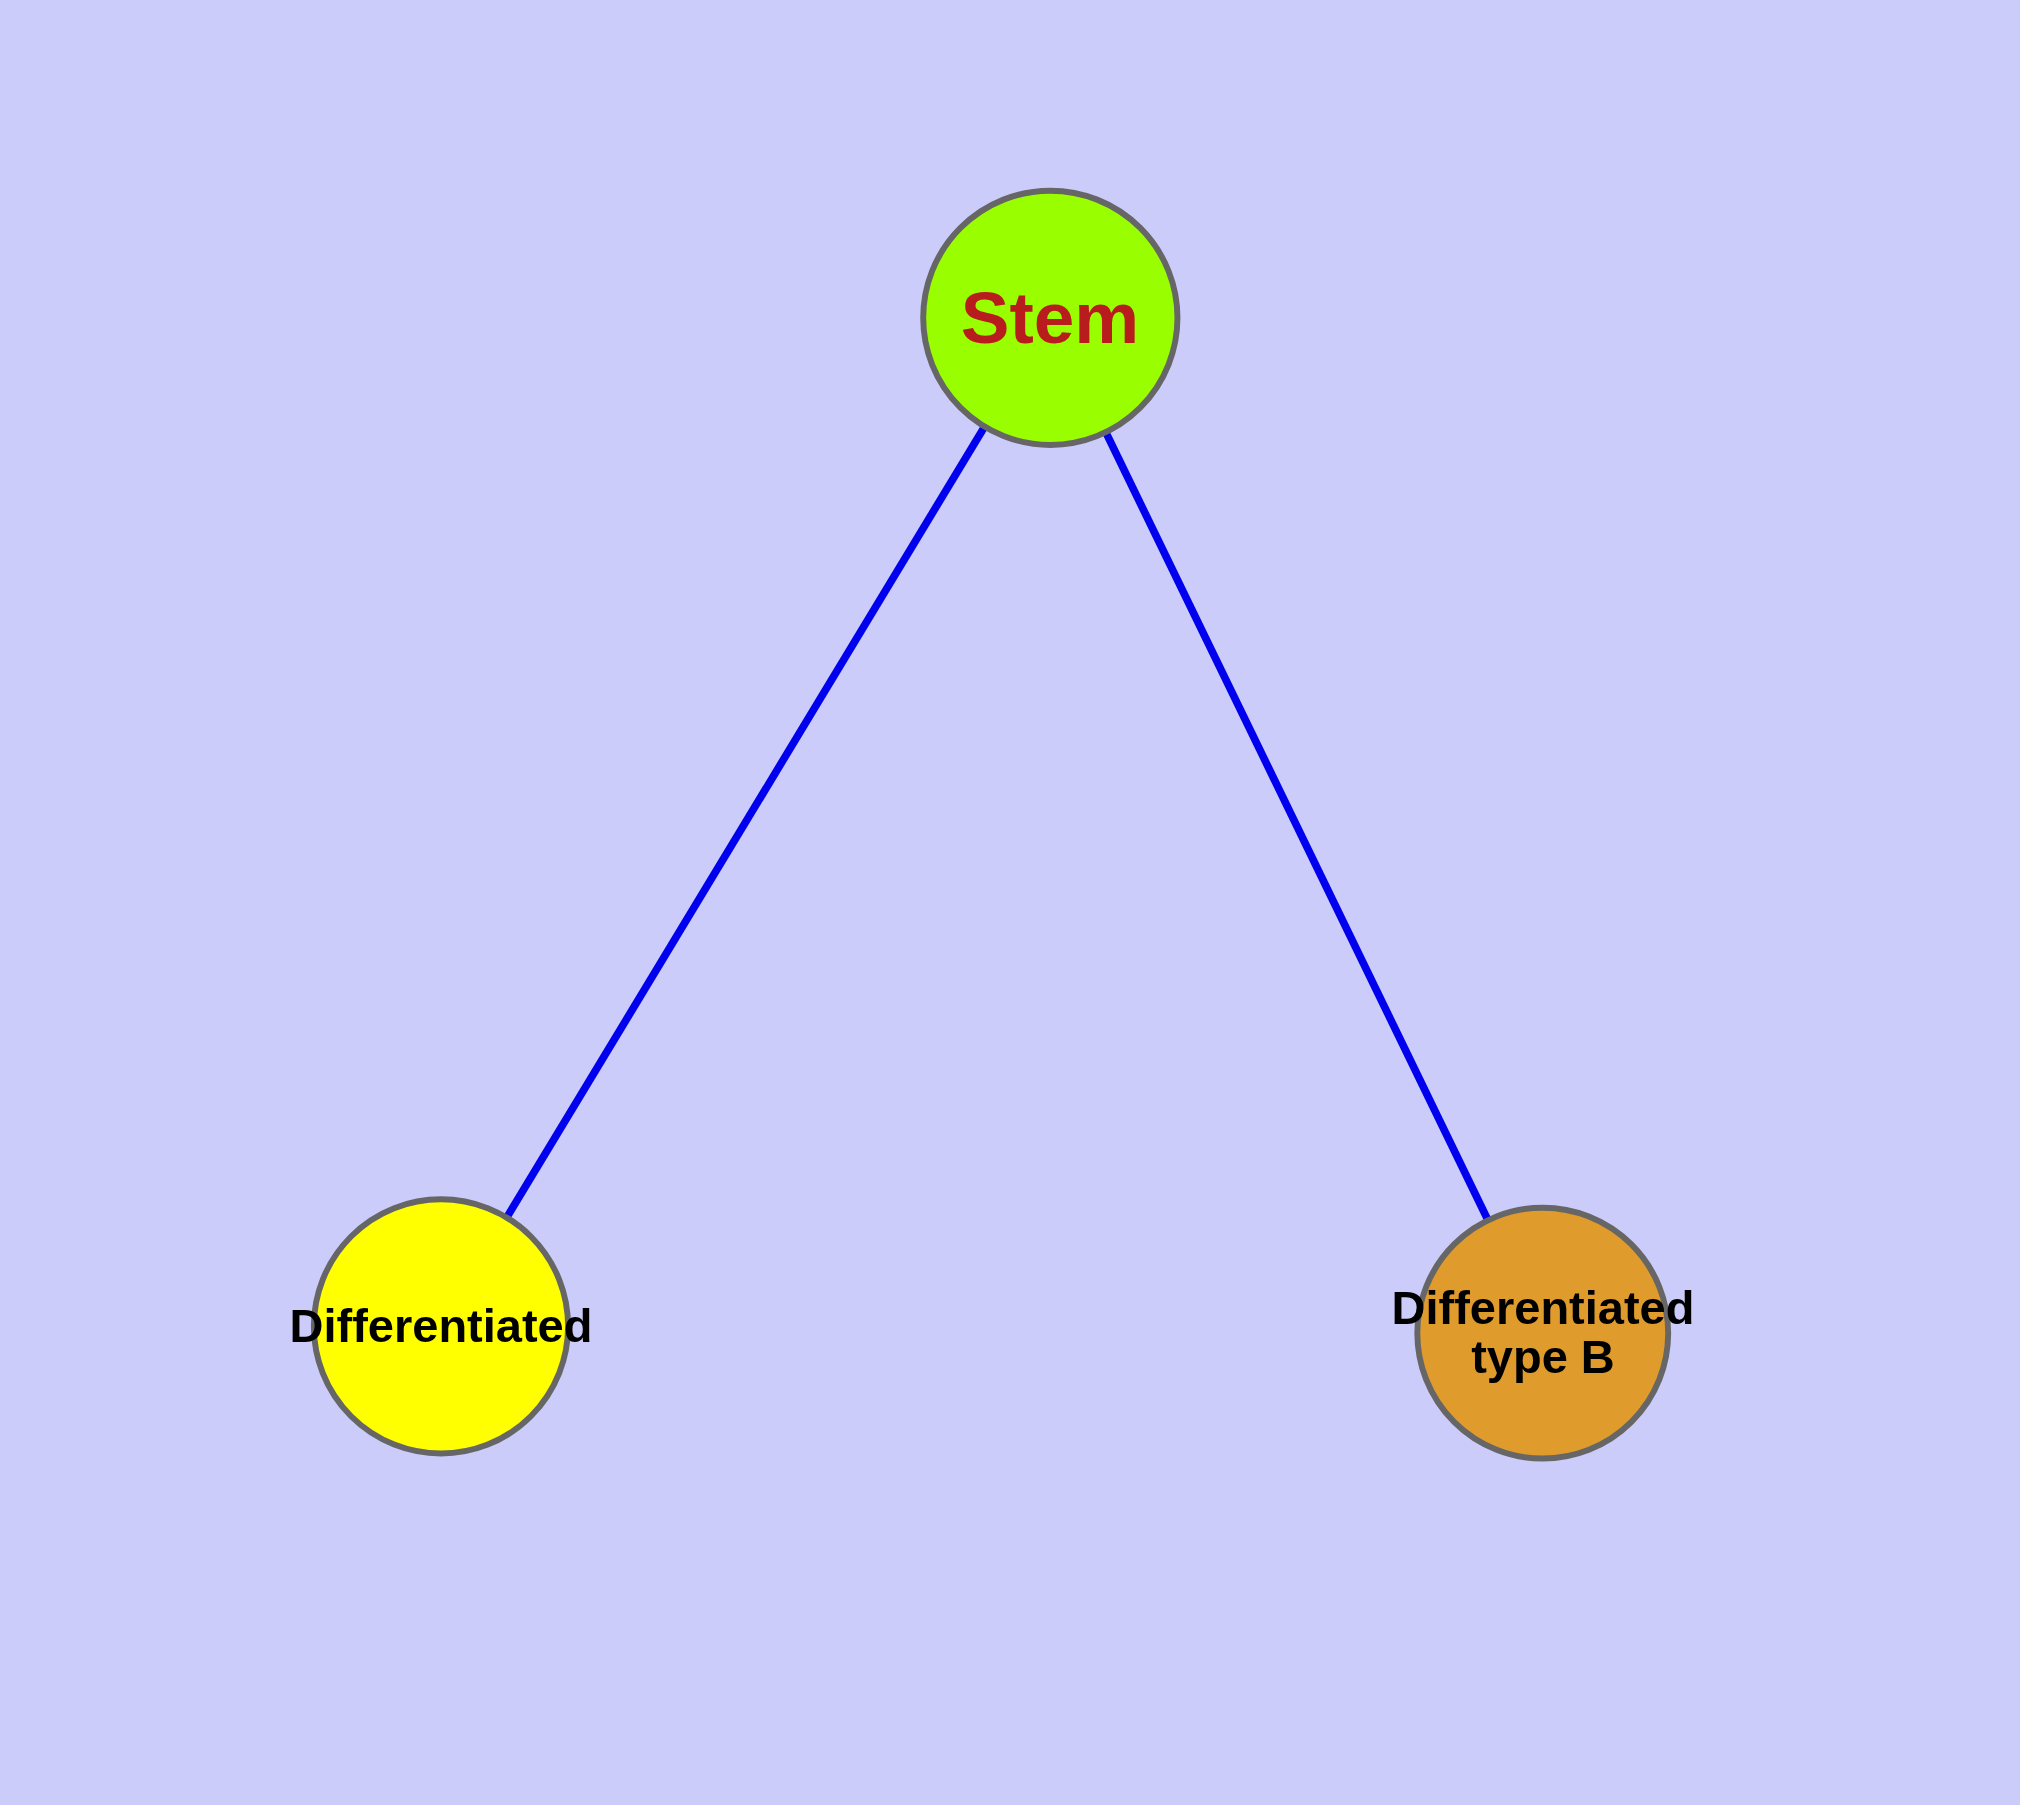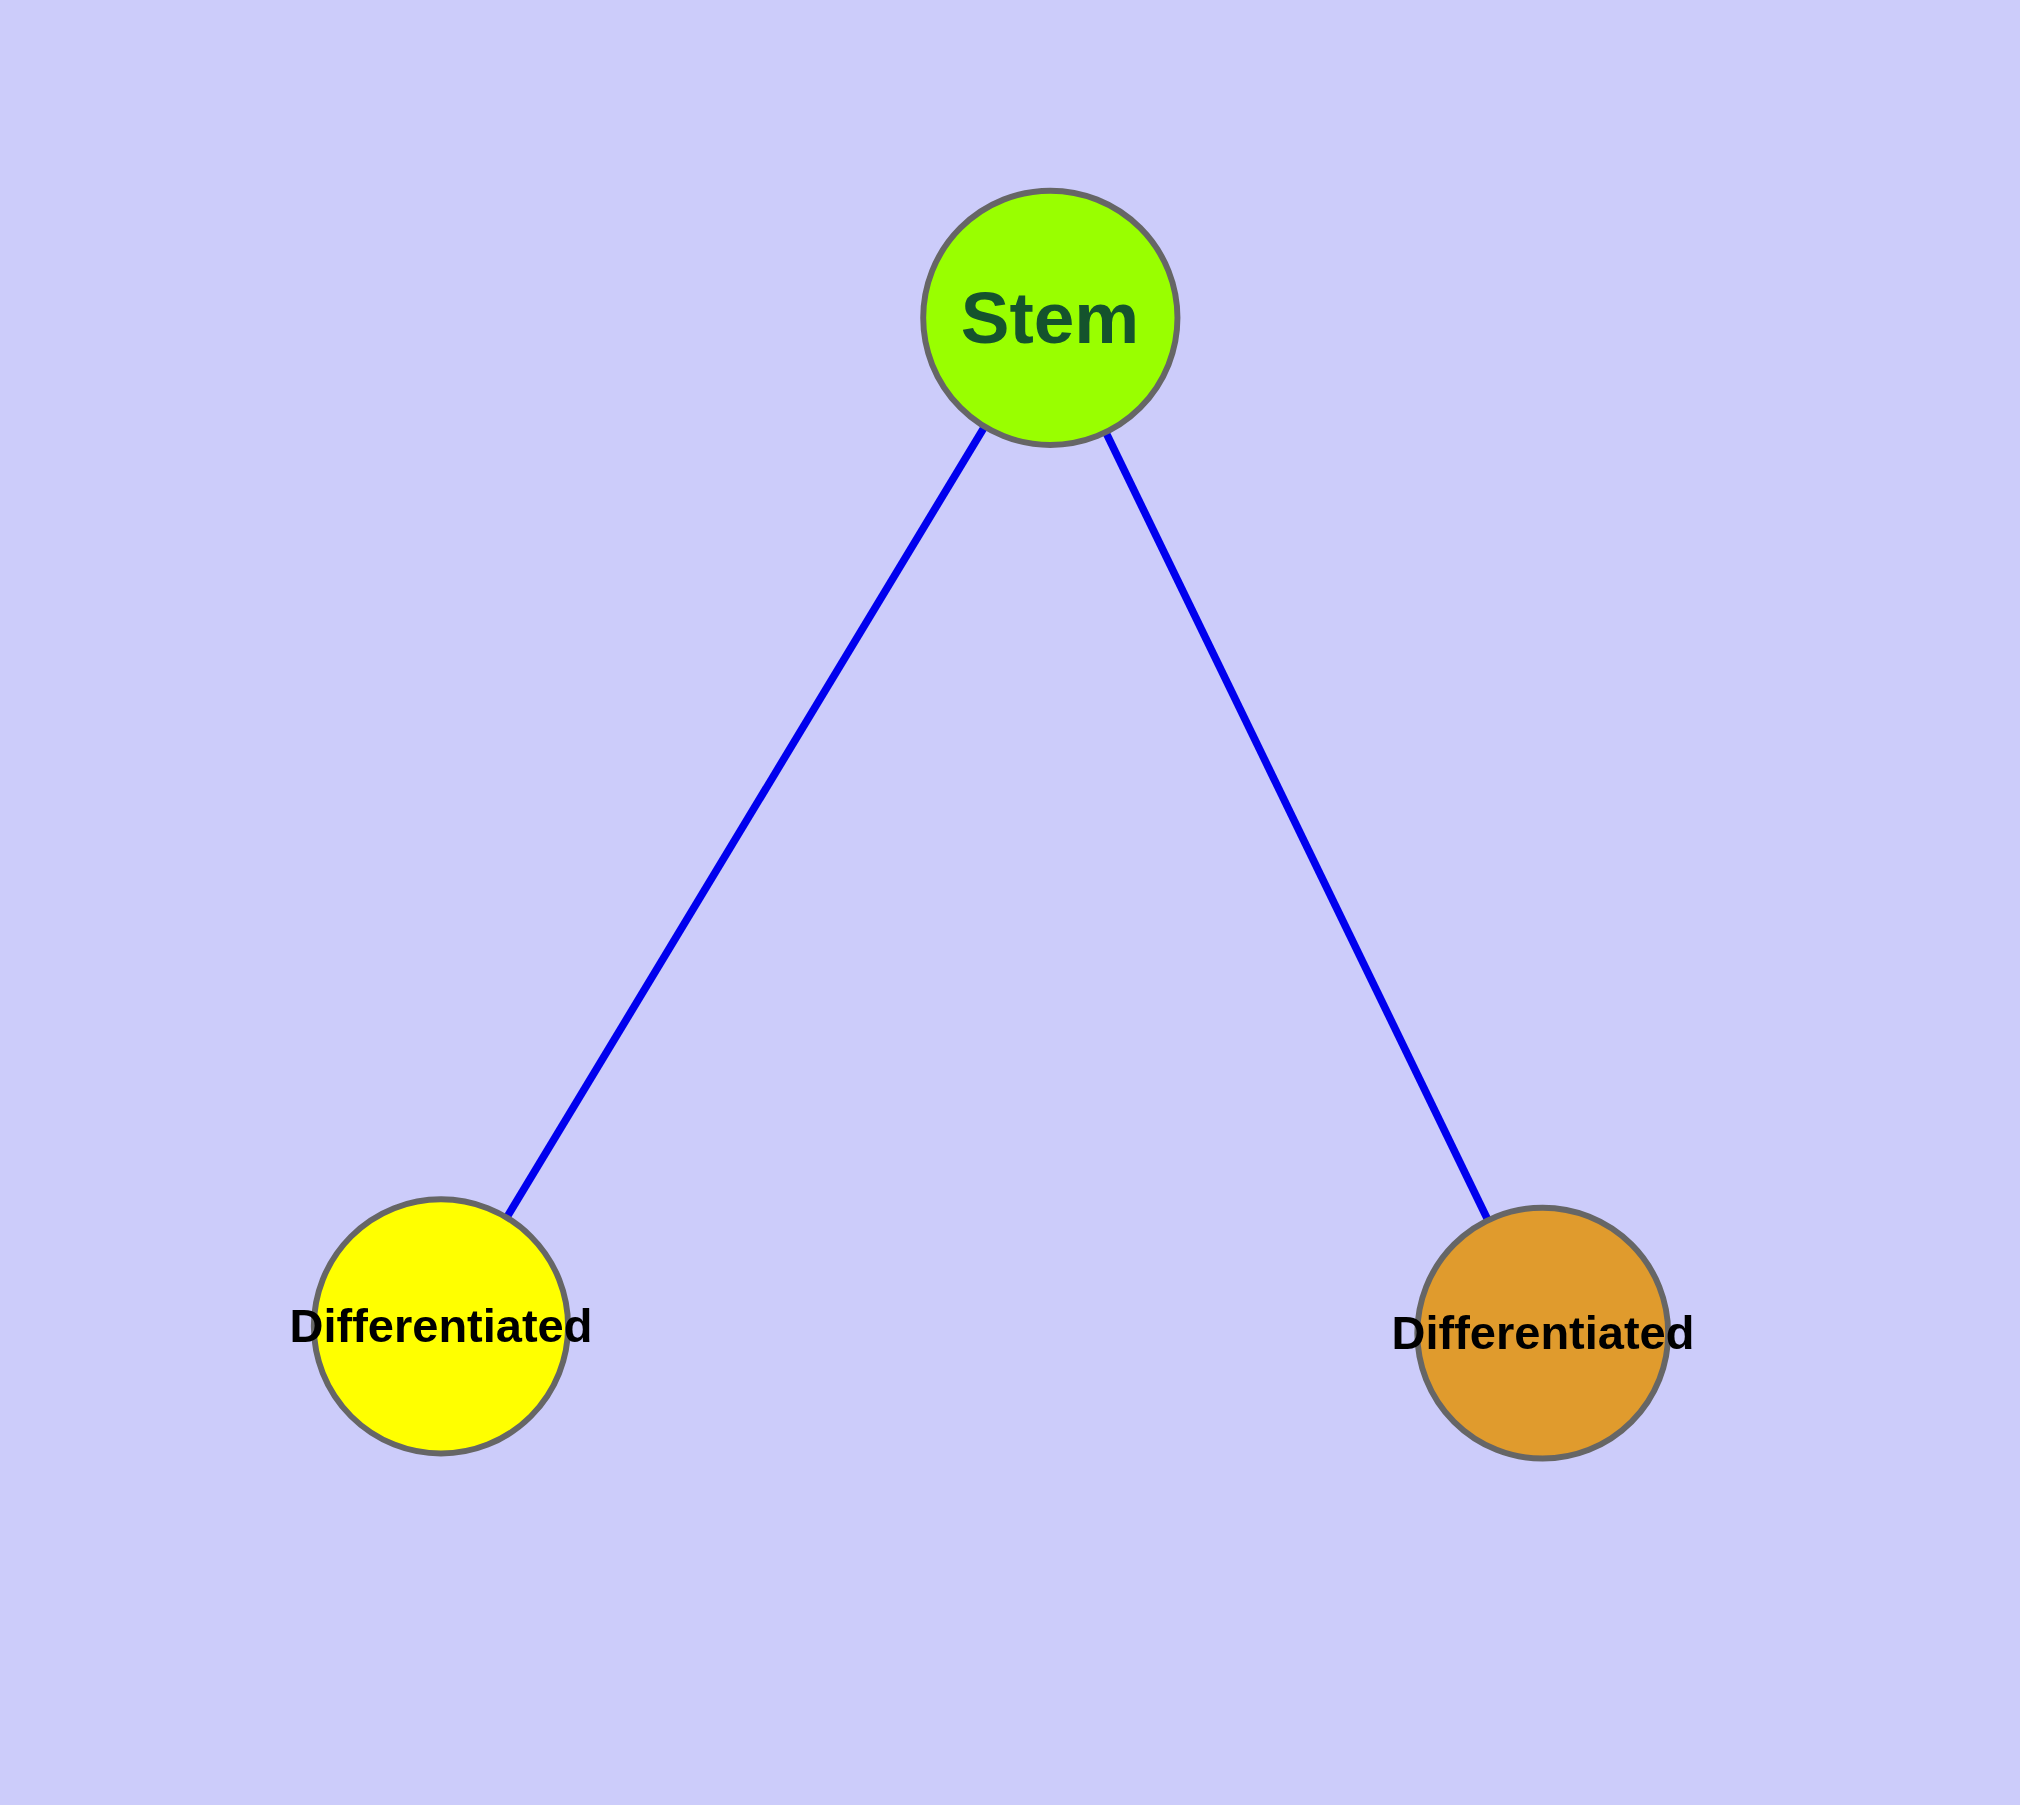--- a/index.html
+++ b/index.html
@@ -64,19 +64,19 @@
         <line x1="1239" y1="375" x2="1820" y2="1573" stroke="#0000ee" stroke-width="9" stroke-linecap="butt"></line>
       </g>
     <g id="node-layer">
         <circle cx="1239" cy="375" r="150" fill="#99ff00" stroke="#666666" stroke-width="7"></circle>
         <circle cx="520" cy="1565" r="150" fill="#ffff00" stroke="#666666" stroke-width="7"></circle>
         <circle cx="1820" cy="1573" r="148" fill="#e09b2d" stroke="#666666" stroke-width="7"></circle>
       </g>
   </svg>
 
   <div id="label-layer">
-      <div class="node-label stem" style="left: 1050px; top: 318px; color: #14532d;"><div>Stem</div></div>
+      <div class="node-label stem" style="left: 1050px; top: 318px; color: #b91c1c;"><div>Stem</div></div>
       <div class="node-label leaf" style="left: 441px; top: 1326px; color: rgb(0, 0, 0);"><div>Differentiated</div></div>
-      <div class="node-label leaf" style="left: 1543px; top: 1333px; color: rgb(0, 0, 0);"><div>Differentiated</div></div>
+      <div class="node-label leaf" style="left: 1543px; top: 1333px; color: rgb(0, 0, 0);"><div>Differentiated</div><div>type B</div></div>
     </div>
 
 </div>
 
 
 </body></html>

